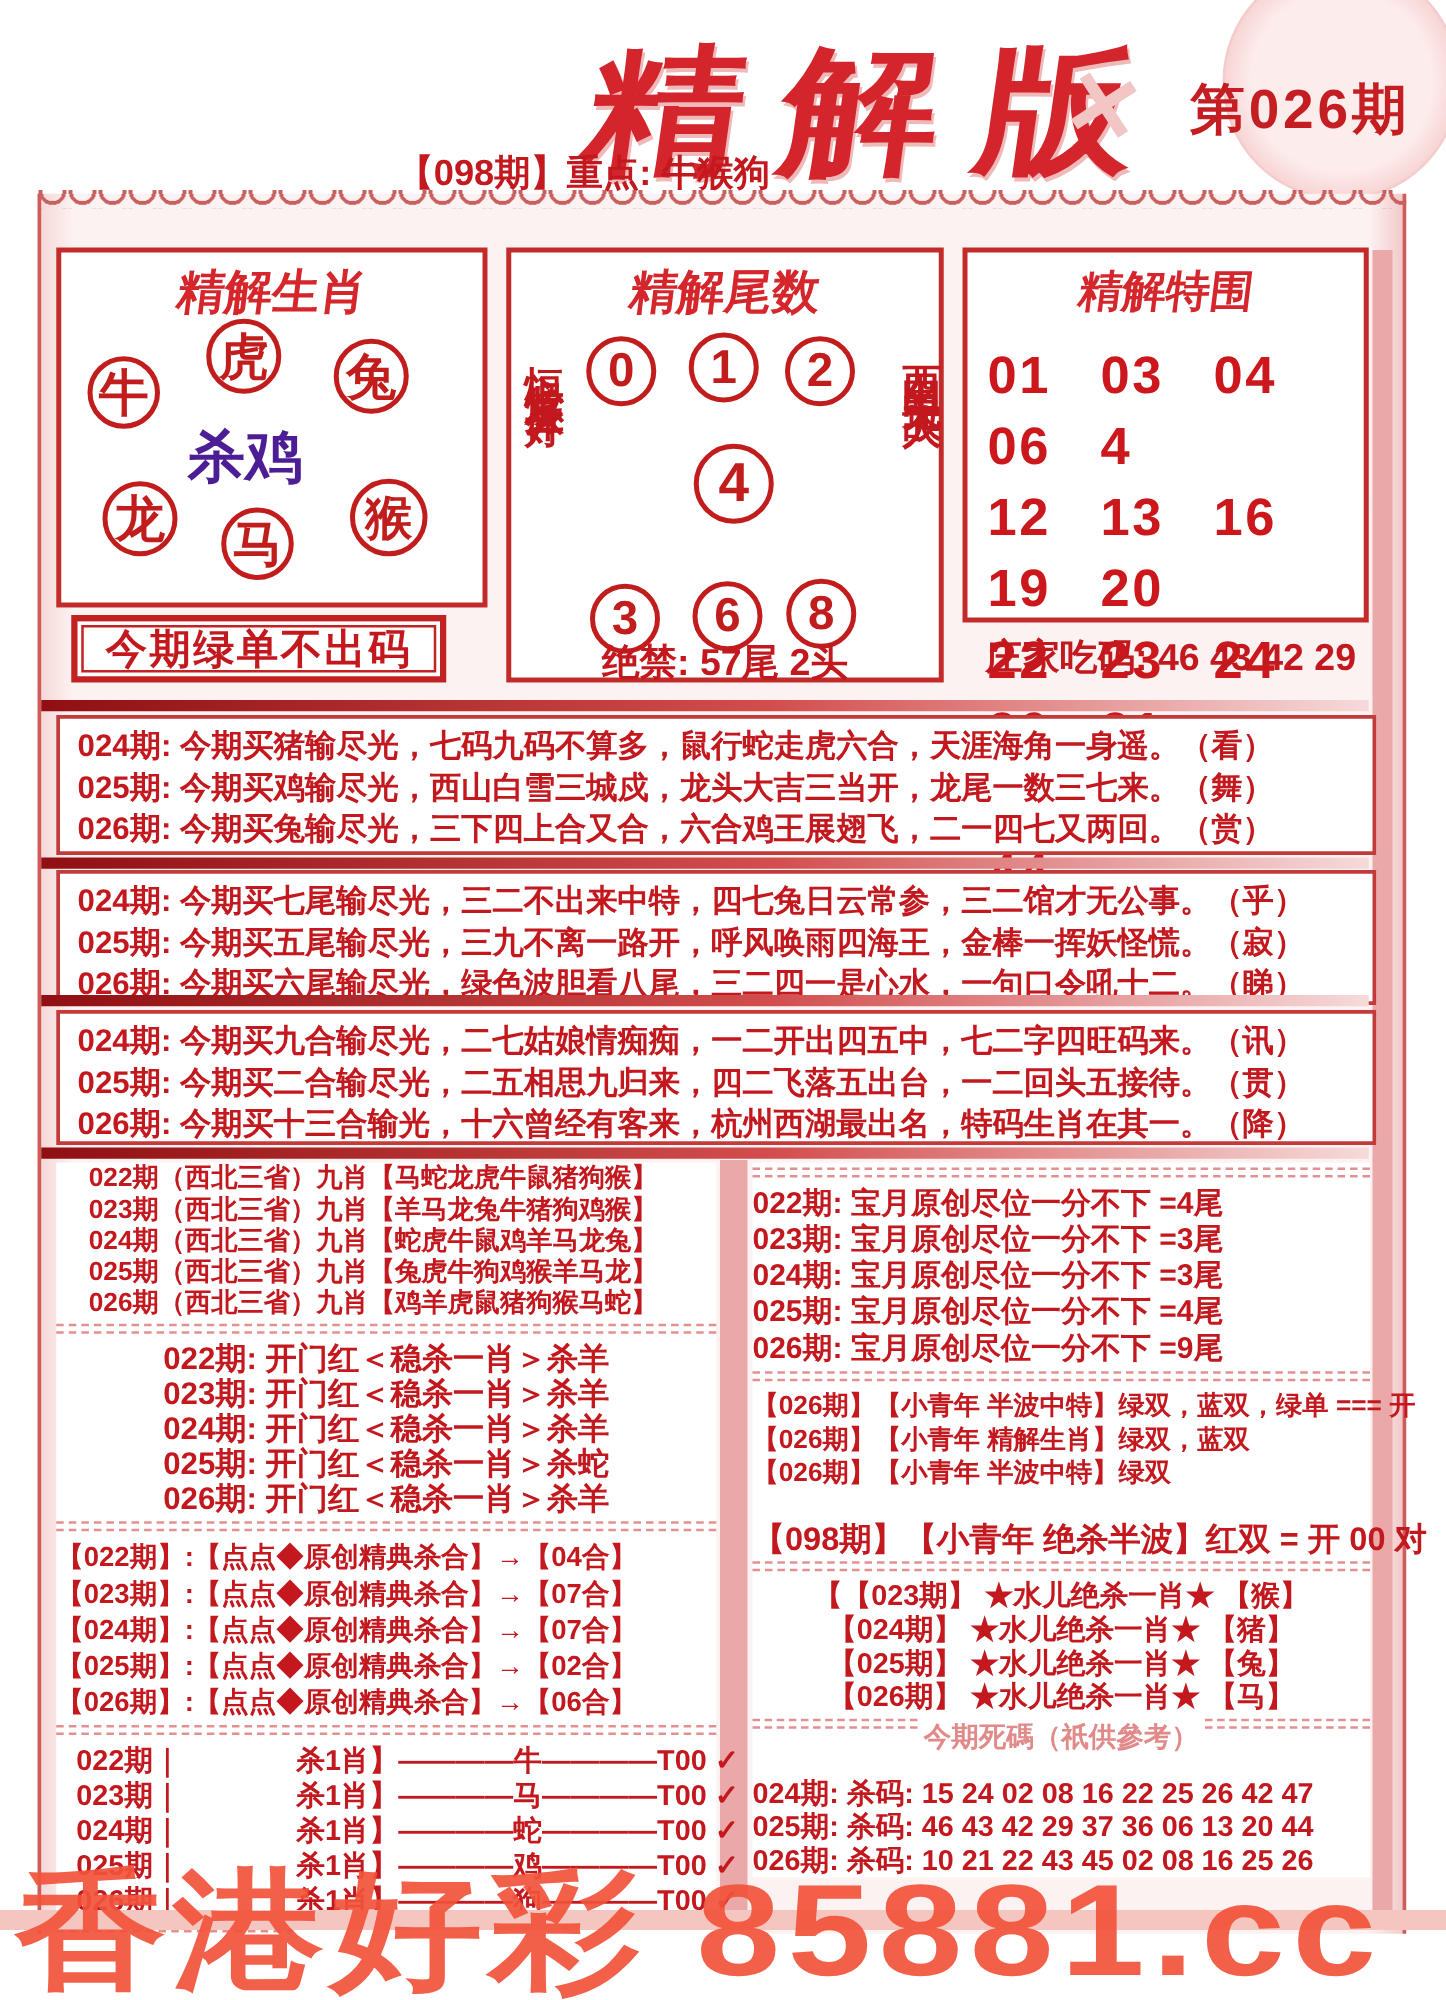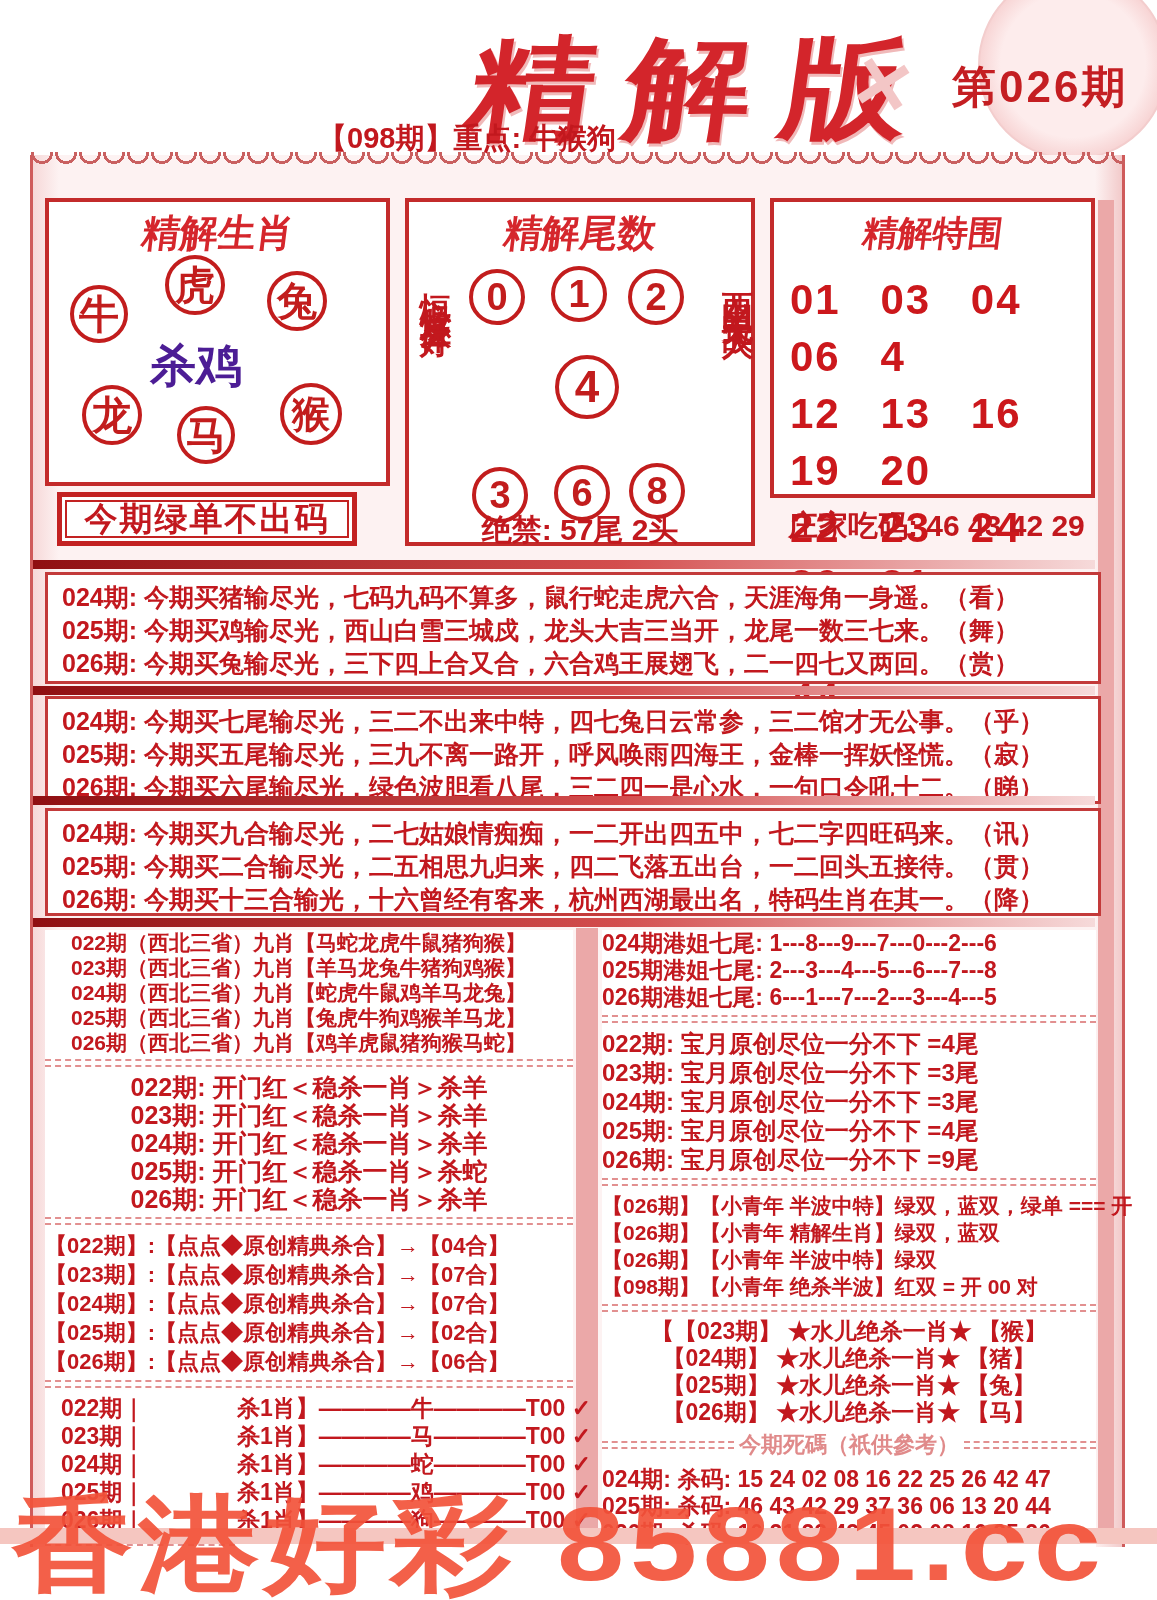--- a/index.html
+++ b/index.html
@@ -30,31 +30,31 @@
   .vtext{writing-mode:vertical-rl;text-orientation:upright;font-size:31px;letter-spacing:6px;color:#c2181e}
   .sp-row{font-size:42px;line-height:57px;word-spacing:26px;color:#cc181c;padding-left:16px;letter-spacing:2px}
   .banner{border:5px solid #c32222;box-shadow:inset 0 0 0 3px #fff,inset 0 0 0 5px #c32222;background:#fff;
           display:flex;align-items:center;justify-content:center;font-size:33px;letter-spacing:2px}
   .poem{border:3px solid #c33a3a;background:#fff;padding:6px 14px}
   .poem div{font-size:25px;line-height:33px;white-space:nowrap}
   .redbar{height:9px;background:linear-gradient(90deg,#8f0f12,#d34d4d 55%,#f6dada)}
   
   .col{background:#fff}
   .sep{border-top:2px dashed #e29090;border-bottom:2px dashed #e29090;height:8px;margin:4px 0 6px 0}
-  .sep-label{display:flex;align-items:center;gap:5px;margin:4px 0 6px 0;color:#e08a8a}
+  .sep-label{display:flex;align-items:flex-start;gap:5px;margin:4px 0 16px 0;color:#e08a8a}
   .sep-label .dash{flex:1;border-top:2px dashed #e29090;border-bottom:2px dashed #e29090;height:8px}
   .sep-label .lbl{font-size:22px;white-space:nowrap}
   .nine div{font-size:21px;line-height:25px;white-space:nowrap}
   .door div{font-size:25px;line-height:28px;text-align:center;white-space:nowrap}
   .dots div{font-size:22px;line-height:29px;white-space:nowrap}
   .kill1 div{font-size:23px;line-height:28px;white-space:pre}
   .gangjie div{font-size:23px;line-height:27px;white-space:nowrap}
   .baoyue div{font-size:24px;line-height:29px;white-space:nowrap}
   .qn div{font-size:21px;line-height:27px;white-space:nowrap}
-  .qn98{font-size:21px;line-height:27px;white-space:nowrap}
+  .qn98{font-size:26px;line-height:27px;margin-top:26px;white-space:nowrap}
   .shuier div{font-size:23px;line-height:27px;text-align:center;white-space:nowrap}
   .shama div{font-size:23px;line-height:27px;white-space:nowrap}
   
   .stripe{background:#f5c6c0}
   .footer{font-size:104px;letter-spacing:5px;color:rgba(242,82,58,.92);white-space:nowrap;
           transform:scaleX(1.16);transform-origin:left top;z-index:5}
 </style>
 </head>
 <body>
 
@@ -158,25 +158,20 @@
       <div>022期｜　　　　杀1肖】————牛————T00 ✓</div>
       <div>023期｜　　　　杀1肖】————马————T00 ✓</div>
       <div>024期｜　　　　杀1肖】————蛇————T00 ✓</div>
       <div>025期｜　　　　杀1肖】————鸡————T00 ✓</div>
       <div>026期｜　　　　杀1肖】————狗————T00 ✓</div>
     </div>
     <div class="sep" style="width:190px"></div>
   </div>
 
   <div class="abs col" style="left:602px;top:930px;width:494px">
-    <div class="gangjie">
-      <div>024期港姐七尾: 1---8---9---7---0---2---6</div>
-      <div>025期港姐七尾: 2---3---4---5---6---7---8</div>
-      <div>026期港姐七尾: 6---1---7---2---3---4---5</div>
-    </div>
     <div class="sep"></div>
     <div class="baoyue">
       <div>022期: 宝月原创尽位一分不下 =4尾</div>
       <div>023期: 宝月原创尽位一分不下 =3尾</div>
       <div>024期: 宝月原创尽位一分不下 =3尾</div>
       <div>025期: 宝月原创尽位一分不下 =4尾</div>
       <div>026期: 宝月原创尽位一分不下 =9尾</div>
     </div>
     <div class="sep"></div>
     <div class="qn">

